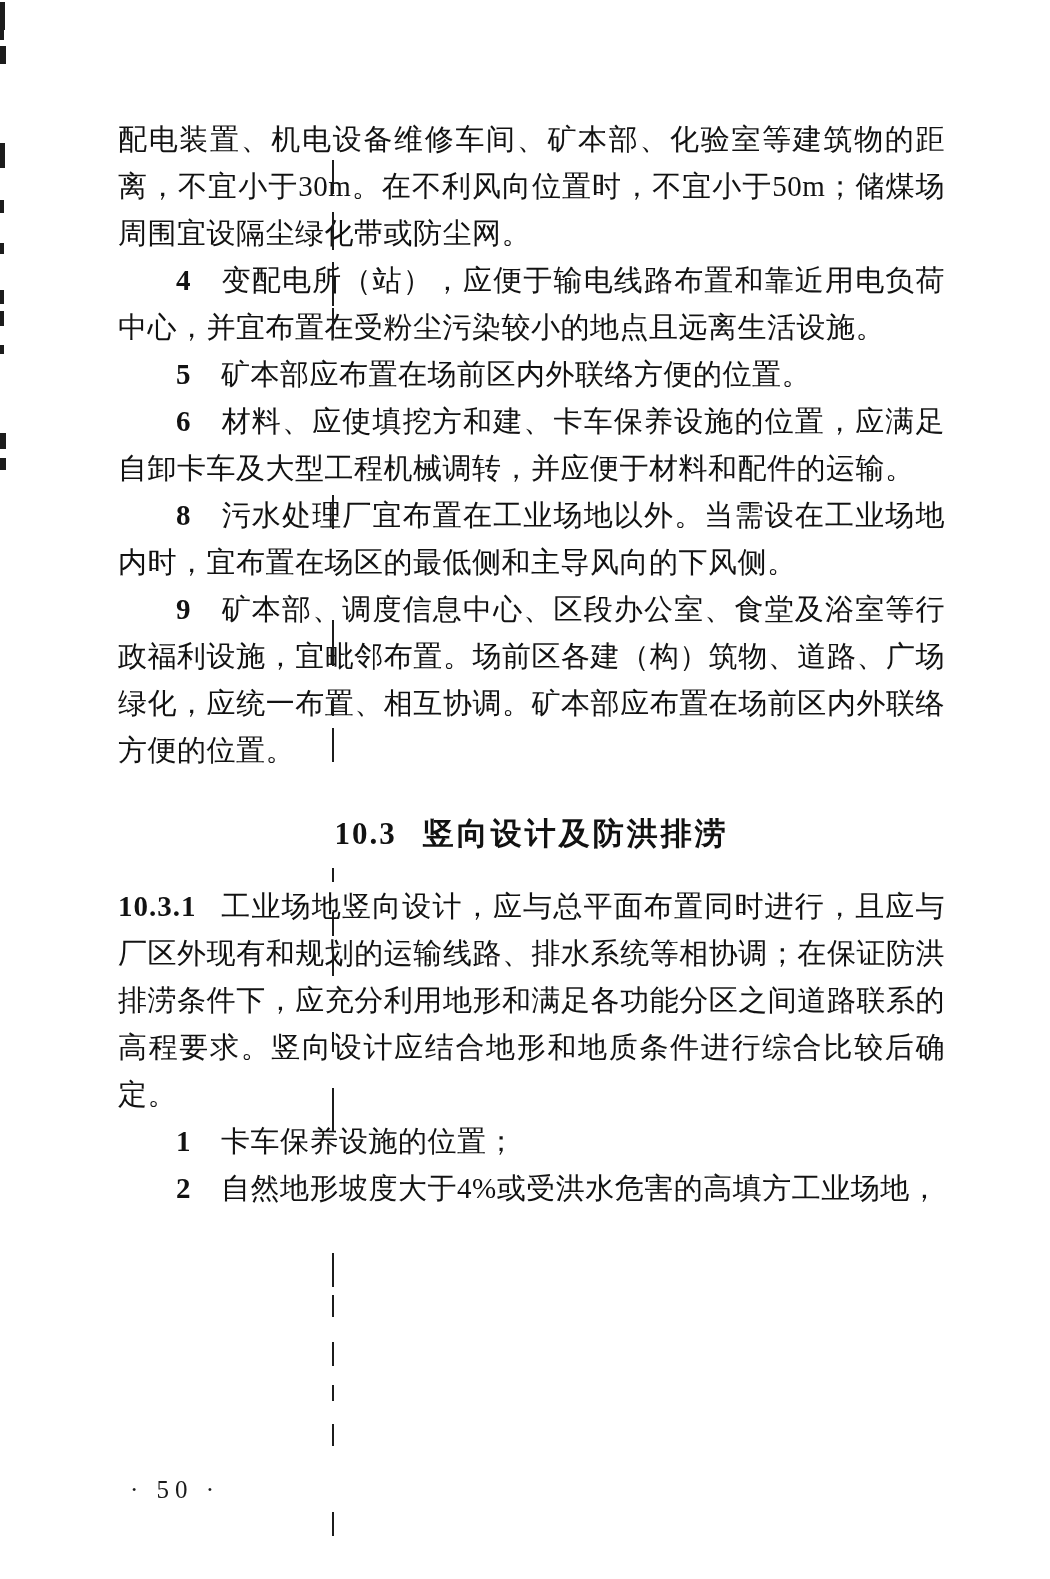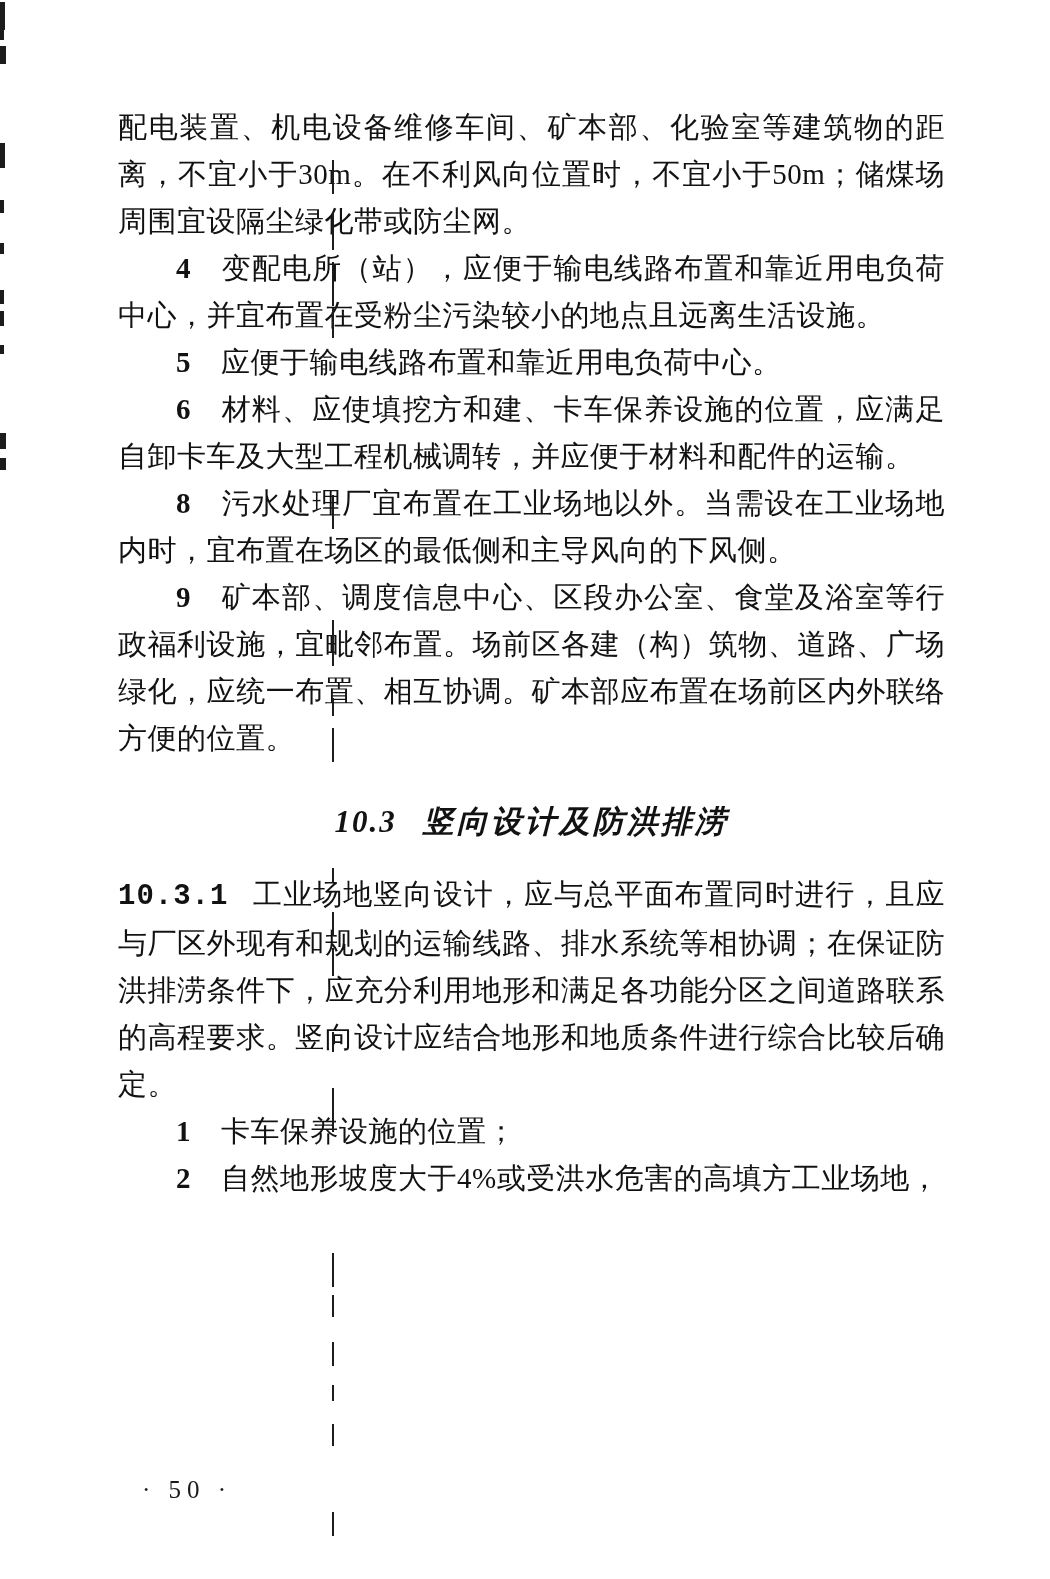--- a/index.html
+++ b/index.html
@@ -10,79 +10,77 @@
     color:#121212;
     overflow:hidden;
   }
   .page{
     position:relative;
     width:1050px;height:1579px;
     background:#ffffff;
   }
   .text-column{
     position:absolute;
-    left:118px;top:104px;
+    left:118px;top:116px;
     width:827px;
   }
   p{
     margin:0;
     font-size:29px;
     line-height:47px;
     text-align:justify;
     text-justify:inter-ideograph;
     letter-spacing:0.5px;
   }
   p.indented{ text-indent:2em; }
   .item-num{
     font-weight:bold;
     margin-right:30px;
   }
   .clause-num{
     font-weight:bold;
     margin-right:24px;
     letter-spacing:1px;
-    font-family:Liberation Mono, monospace;
   }
   h2.section-heading{
     margin:36px 0 26px 0;
     font-size:31px;
     font-weight:bold;
     text-align:center;
     letter-spacing:3px;
     line-height:47px;
-    font-style:italic;
   }
   h2 .heading-num{
     margin-right:26px;
     letter-spacing:2px;
   }
   .page-number{
     position:absolute;
-    left:142px;top:1476px;
+    left:130px;top:1476px;
     font-size:25px;
     letter-spacing:6px;
     color:#1a1a1a;
   }
   .artifact{
     position:absolute;
     background:#1c1c1c;
   }
 </style>
 </head>
 <body>
 
 <div class="page">
 
   <div class="text-column">
 
     <p>配电装置、机电设备维修车间、矿本部、化验室等建筑物的距离，不宜小于30m。在不利风向位置时，不宜小于50m；储煤场周围宜设隔尘绿化带或防尘网。</p>
 
     <p class="indented"><span class="item-num">4</span><span>变配电所（站），应便于输电线路布置和靠近用电负荷中心，并宜布置在受粉尘污染较小的地点且远离生活设施。</span></p>
 
-    <p class="indented"><span class="item-num">5</span><span>应便于输电线路布置和靠近用电负荷中心。</span></p>
+    <p class="indented"><span class="item-num">5</span><span>矿本部应布置在场前区内外联络方便的位置。</span></p>
 
     <p class="indented"><span class="item-num">6</span><span>材料、应使填挖方和建、卡车保养设施的位置，应满足自卸卡车及大型工程机械调转，并应便于材料和配件的运输。</span></p>
 
 
     <p class="indented"><span class="item-num">8</span><span>污水处理厂宜布置在工业场地以外。当需设在工业场地内时，宜布置在场区的最低侧和主导风向的下风侧。</span></p>
 
     <p class="indented"><span class="item-num">9</span><span>矿本部、调度信息中心、区段办公室、食堂及浴室等行政福利设施，宜毗邻布置。场前区各建（构）筑物、道路、广场绿化，应统一布置、相互协调。矿本部应布置在场前区内外联络方便的位置。</span></p>
 
 
     <h2 class="section-heading"><span class="heading-num">10.3</span><span>竖向设计及防洪排涝</span></h2>

